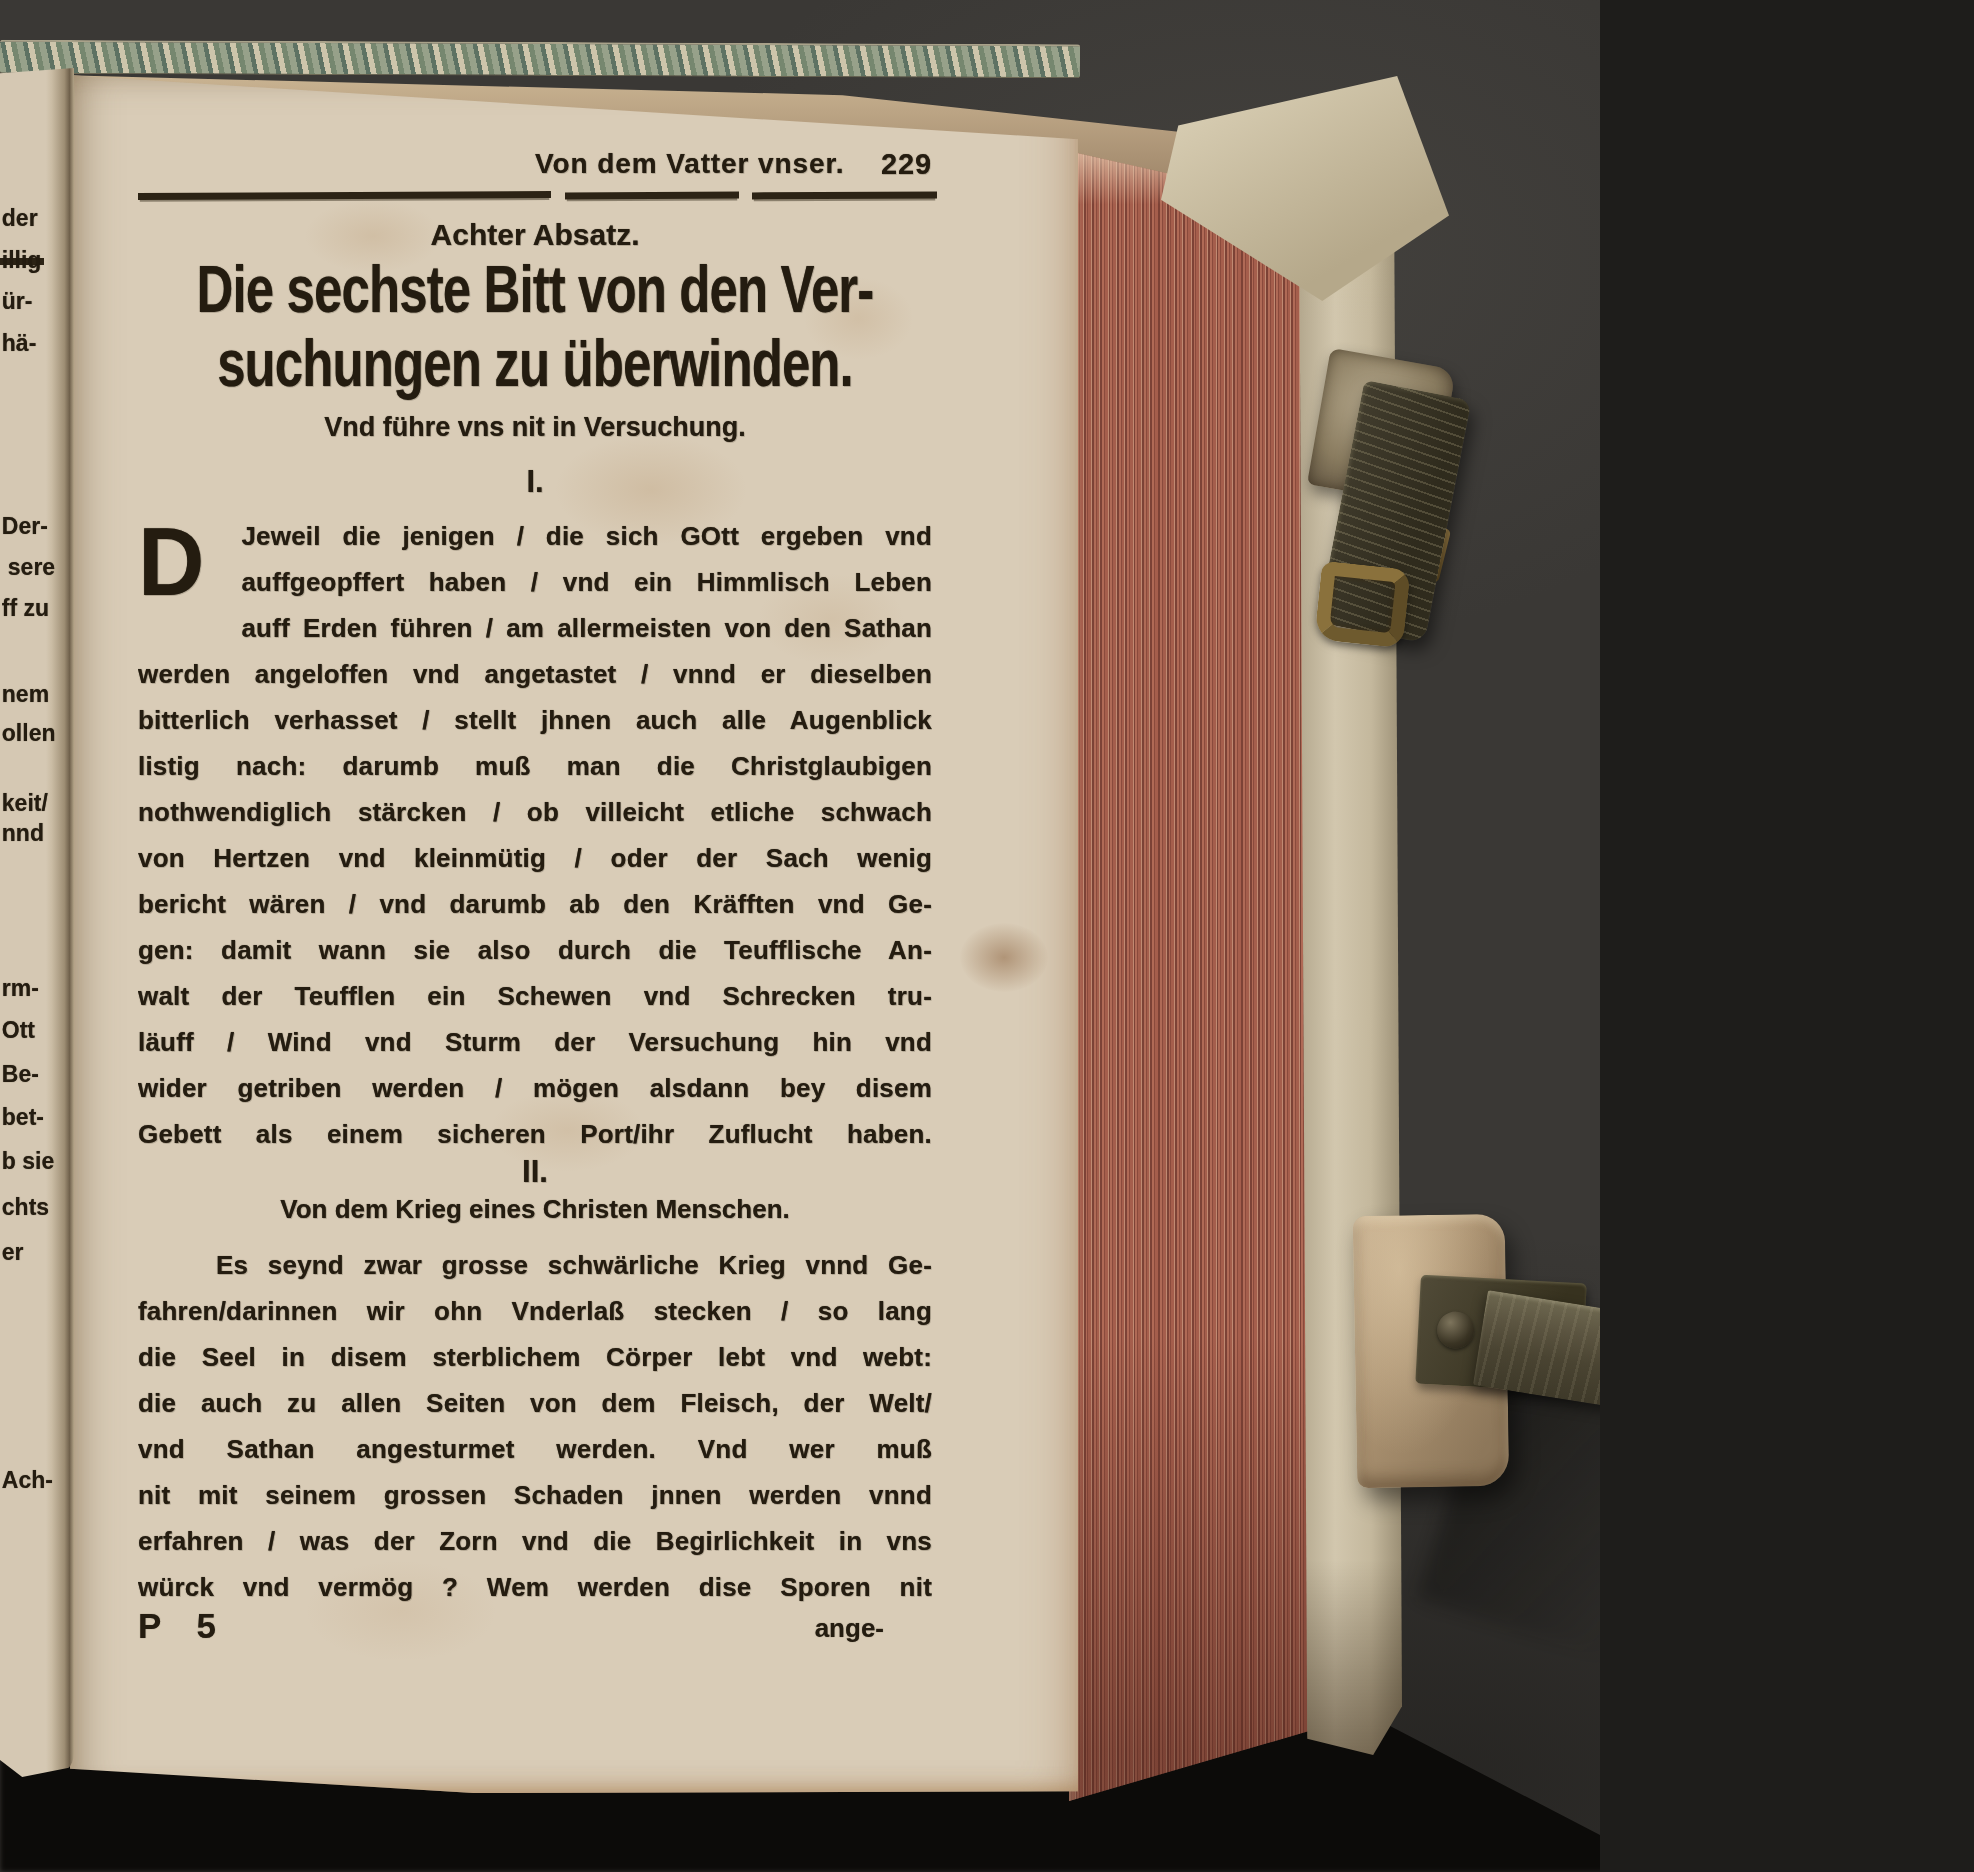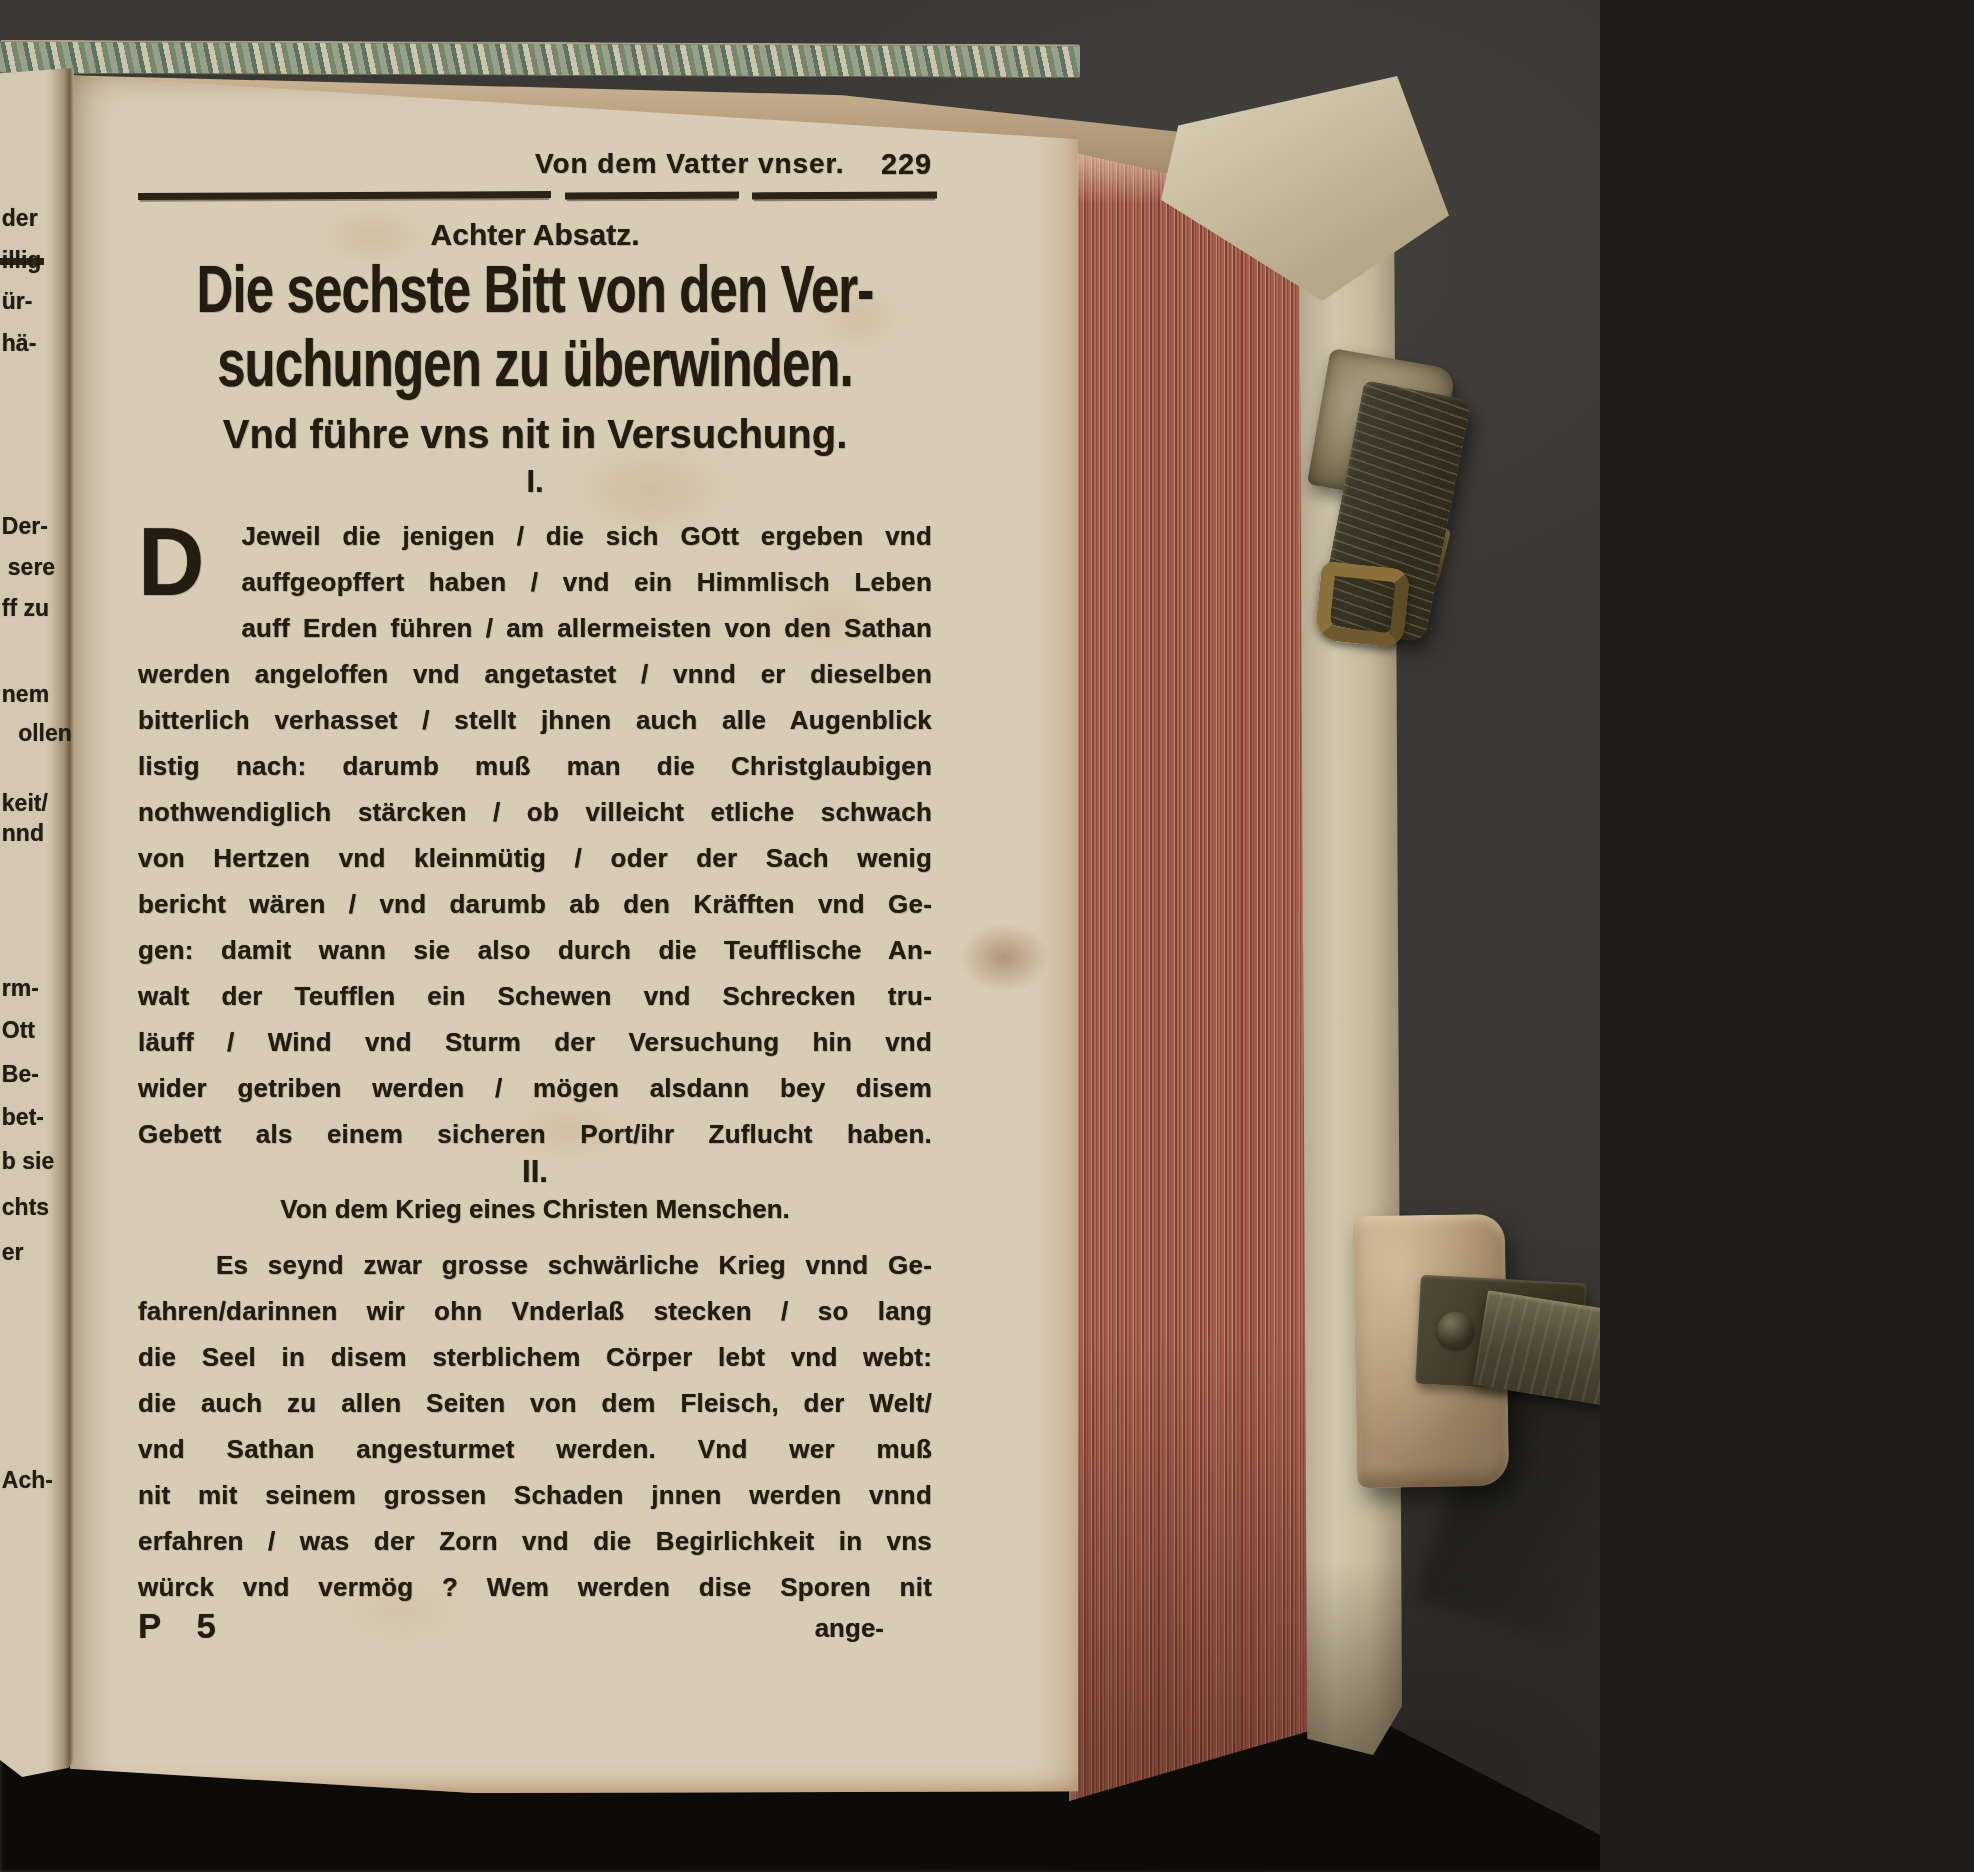--- a/index.html
+++ b/index.html
@@ -73,21 +73,21 @@
   .page-number{right:0;top:0;font-size:29px;}
   .rule-seg{height:6.5px;background:#2c2315;top:192px;box-shadow:0 3.7px 0 -1.8px rgba(44,35,21,.45);transform:rotate(-.25deg);}
   .rule-a{left:138px;width:413px;}
   .rule-b{left:565px;width:174px;}
   .rule-c{left:752px;width:185px;}
   .section-label{top:218px;font-size:30px;}
   .title-line{font-size:51px;letter-spacing:-0.9px;transform:scale(1,1.3);transform-origin:50% 0;
     text-shadow:0 0 1.8px rgba(36,28,16,.8),1.8px 0.9px 0 rgba(36,28,16,.2);}
   .title1{top:251px;}
   .title2{top:325px;}
-  .subtitle{top:412px;font-size:40px;}
+  .subtitle{top:412px;font-size:27px;}
   .numeral{font-size:31px;}
   .numeral-i{top:464px;}
   .numeral-ii{top:1154px;}
   .para{left:138px;width:794px;font-size:26px;letter-spacing:0.2px;
     text-shadow:0 0 0.9px rgba(36,28,16,.7),0.9px 0.9px 0 rgba(36,28,16,.15);}
   .para .line{position:static;display:block;height:46px;line-height:46px;
     text-align:justify;text-align-last:justify;overflow:hidden;}
   .para1{top:513px;}
   .para2{top:1242px;}
   .para2 .line:first-child{text-indent:78px;}
@@ -223,21 +223,21 @@
 
     <div>
         <div class="frag" style="top: 205px;">der</div>
         <div class="frag" style="top: 247px;">illig</div>
         <div class="frag" style="top: 288px;">ür-</div>
         <div class="frag" style="top: 330px;">hä-</div>
         <div class="frag" style="top: 513px;">Der-</div>
         <div class="frag" style="top: 554px; margin-left: 6px;">sere</div>
         <div class="frag" style="top: 595px;">ff zu</div>
         <div class="frag" style="top: 681px;">nem</div>
-        <div class="frag" style="top: 720px; text-align: right;">ollen</div>
+        <div class="frag" style="top: 720px;">ollen</div>
         <div class="frag" style="top: 762px; margin-top: 28px;">keit/</div>
         <div class="frag" style="top: 820px;">nnd</div>
         <div class="frag" style="top: 975px;">rm-</div>
         <div class="frag" style="top: 1017px;">Ott</div>
         <div class="frag" style="top: 1061px;">Be-</div>
         <div class="frag" style="top: 1104px;">bet-</div>
         <div class="frag" style="top: 1148px;">b sie</div>
         <div class="frag" style="top: 1194px;">chts</div>
         <div class="frag" style="top: 1239px;">er</div>
         <div class="frag" style="top: 1467px;">Ach-</div>

